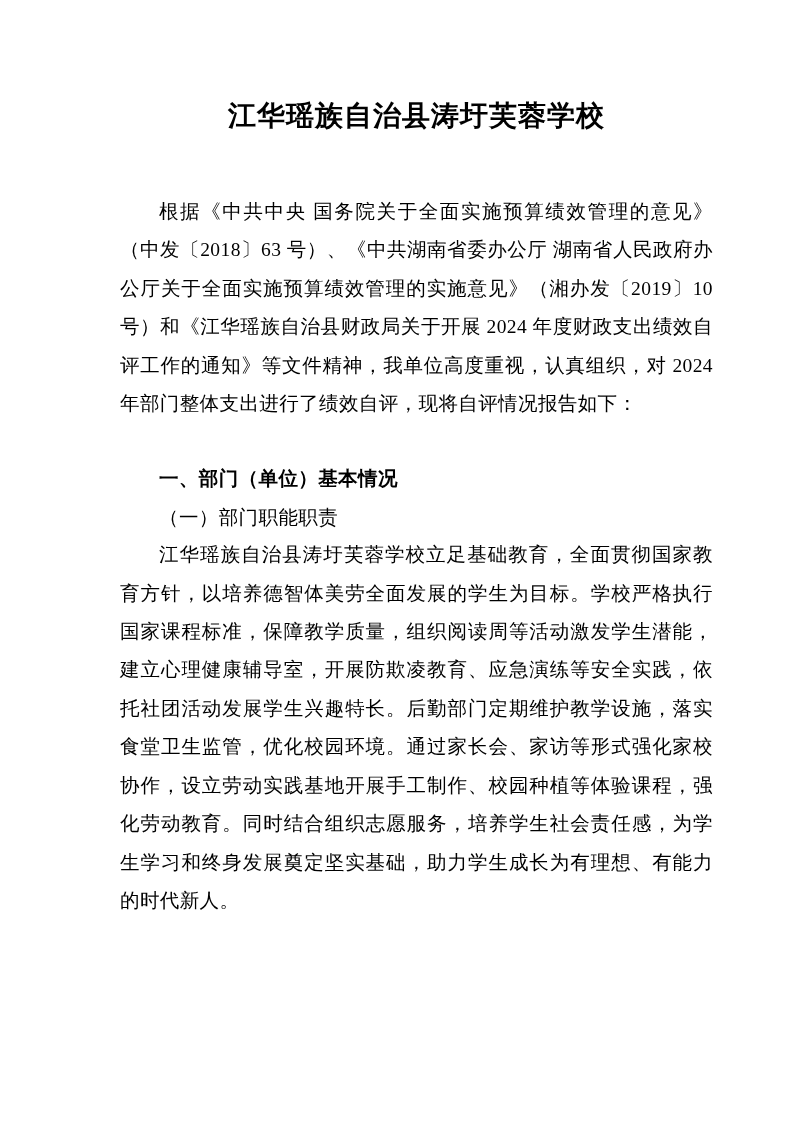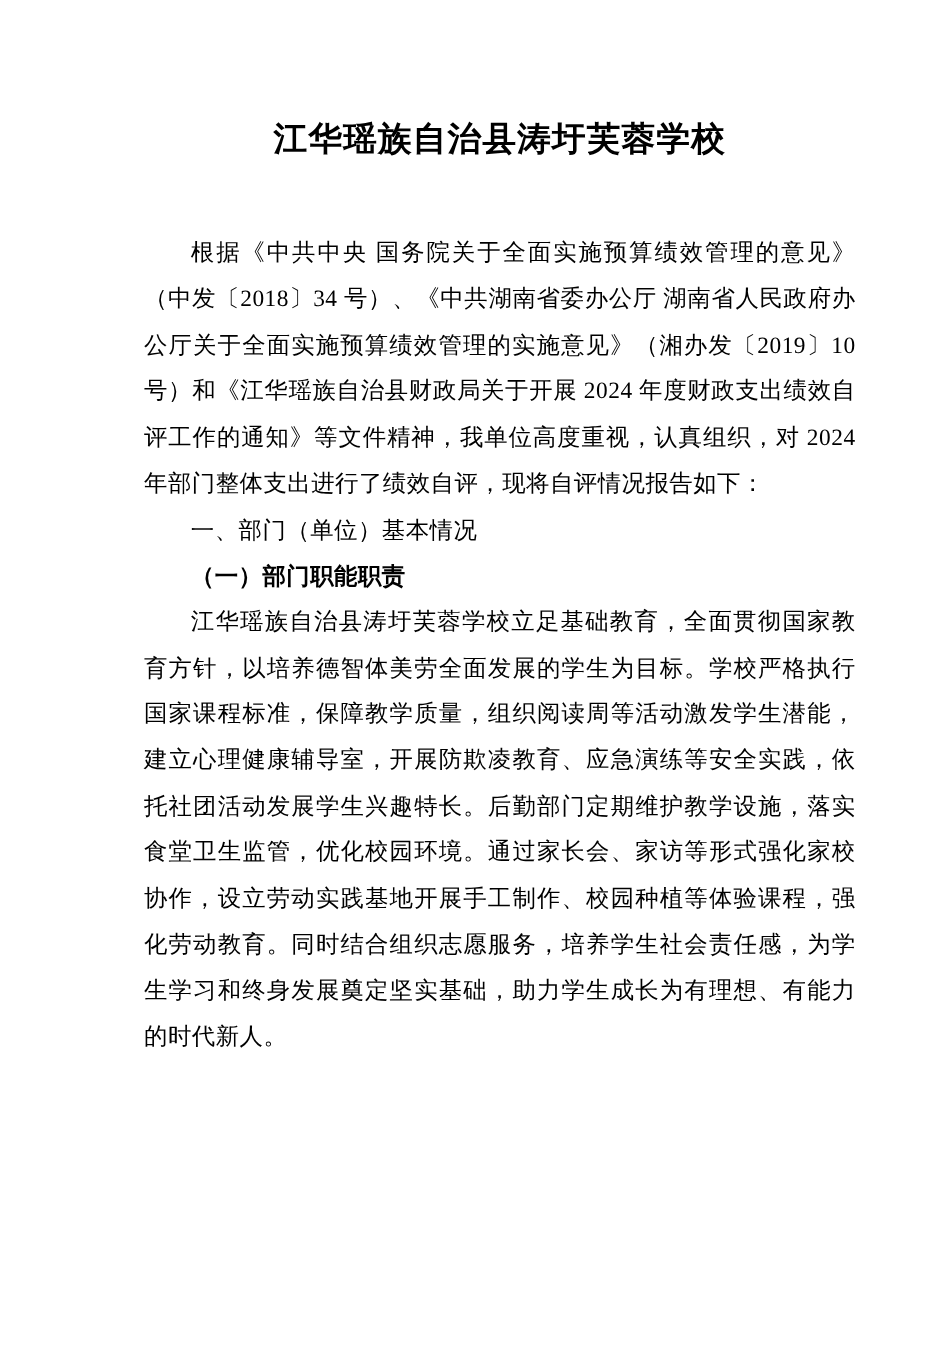--- a/index.html
+++ b/index.html
@@ -35,40 +35,41 @@
     font-size: 19.5px;
     line-height: 38.4px;
     letter-spacing: 0.4px;
   }
   .body-para {
     text-align: justify;
     text-justify: inter-ideograph;
     text-indent: 2em;
   }
   .heading-1 {
-    font-weight: normal;
+    font-weight: bold;
     text-indent: 2em;
     font-family: "Liberation Sans", "DejaVu Sans", sans-serif;
+    margin-top: 36px;
   }
   .heading-2 {
-    font-weight: bold;
+    font-weight: normal;
     text-indent: 2em;
     font-family: "Liberation Sans", "DejaVu Sans", sans-serif;
   }
 </style>
 </head>
 <body>
 
 <div class="page">
 
   <h1 class="doc-title">
     <div class="title-line">江华瑶族自治县涛圩芙蓉学校</div>
   </h1>
 
-  <p class="body-para">根据《中共中央 国务院关于全面实施预算绩效管理的意见》（中发〔2018〕34 号）、《中共湖南省委办公厅 湖南省人民政府办公厅关于全面实施预算绩效管理的实施意见》（湘办发〔2019〕10 号）和《江华瑶族自治县财政局关于开展 2024 年度财政支出绩效自评工作的通知》等文件精神，我单位高度重视，认真组织，对 2024 年部门整体支出进行了绩效自评，现将自评情况报告如下：</p>
+  <p class="body-para">根据《中共中央 国务院关于全面实施预算绩效管理的意见》（中发〔2018〕63 号）、《中共湖南省委办公厅 湖南省人民政府办公厅关于全面实施预算绩效管理的实施意见》（湘办发〔2019〕10 号）和《江华瑶族自治县财政局关于开展 2024 年度财政支出绩效自评工作的通知》等文件精神，我单位高度重视，认真组织，对 2024 年部门整体支出进行了绩效自评，现将自评情况报告如下：</p>
 
   <p class="heading-1">一、部门（单位）基本情况</p>
 
   <p class="heading-2">（一）部门职能职责</p>
 
   <p class="body-para">江华瑶族自治县涛圩芙蓉学校立足基础教育，全面贯彻国家教育方针，以培养德智体美劳全面发展的学生为目标。学校严格执行国家课程标准，保障教学质量，组织阅读周等活动激发学生潜能，建立心理健康辅导室，开展防欺凌教育、应急演练等安全实践，依托社团活动发展学生兴趣特长。后勤部门定期维护教学设施，落实食堂卫生监管，优化校园环境。通过家长会、家访等形式强化家校协作，设立劳动实践基地开展手工制作、校园种植等体验课程，强化劳动教育。同时结合组织志愿服务，培养学生社会责任感，为学生学习和终身发展奠定坚实基础，助力学生成长为有理想、有能力的时代新人。</p>
 
 </div>
 
 </body></html>

